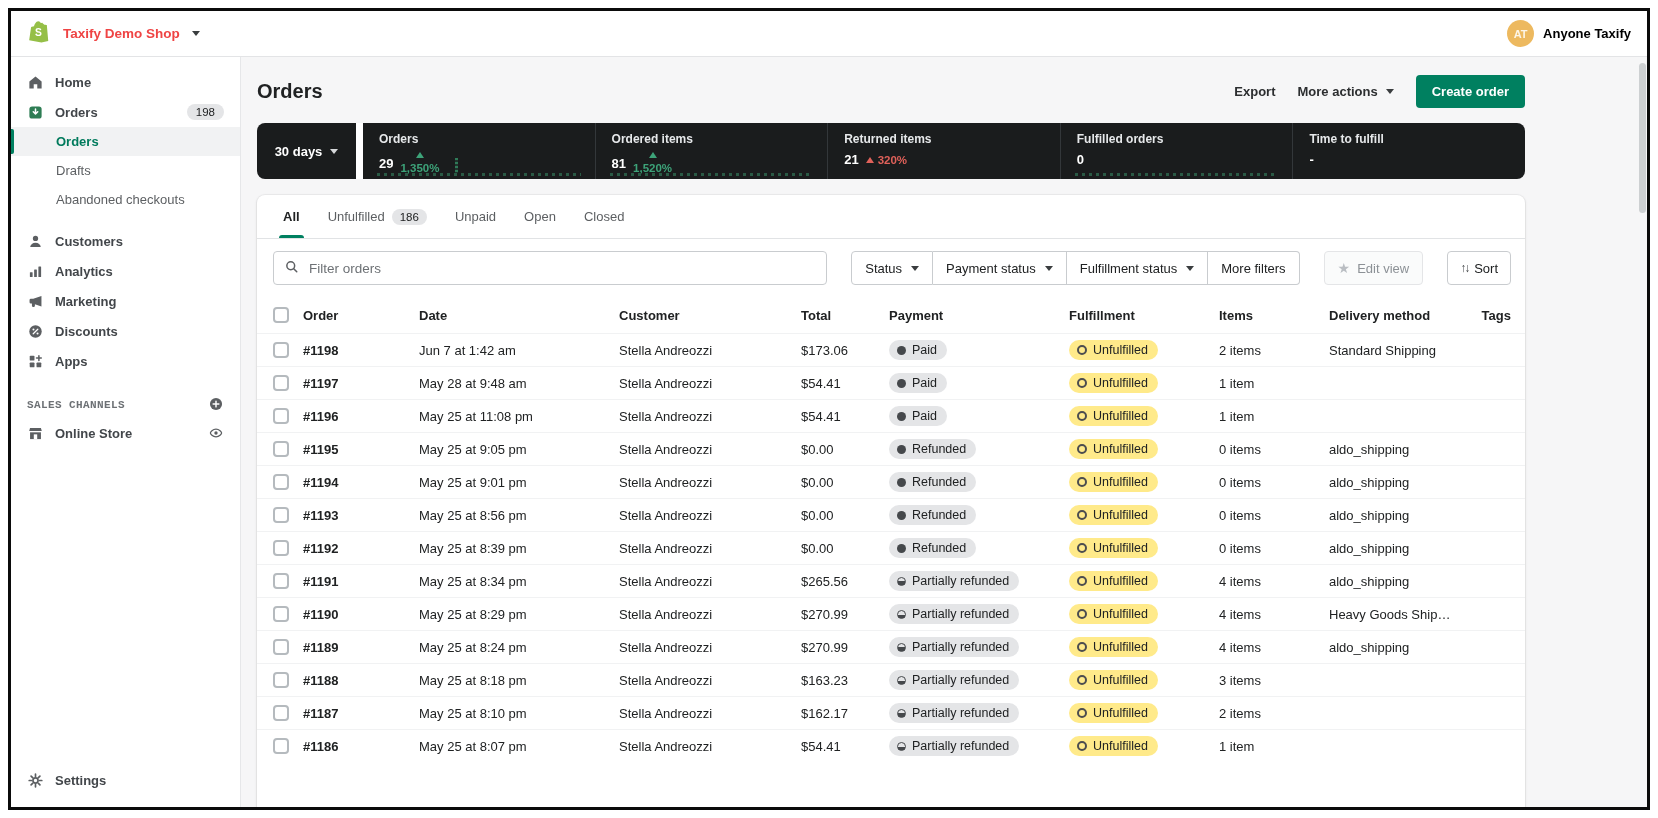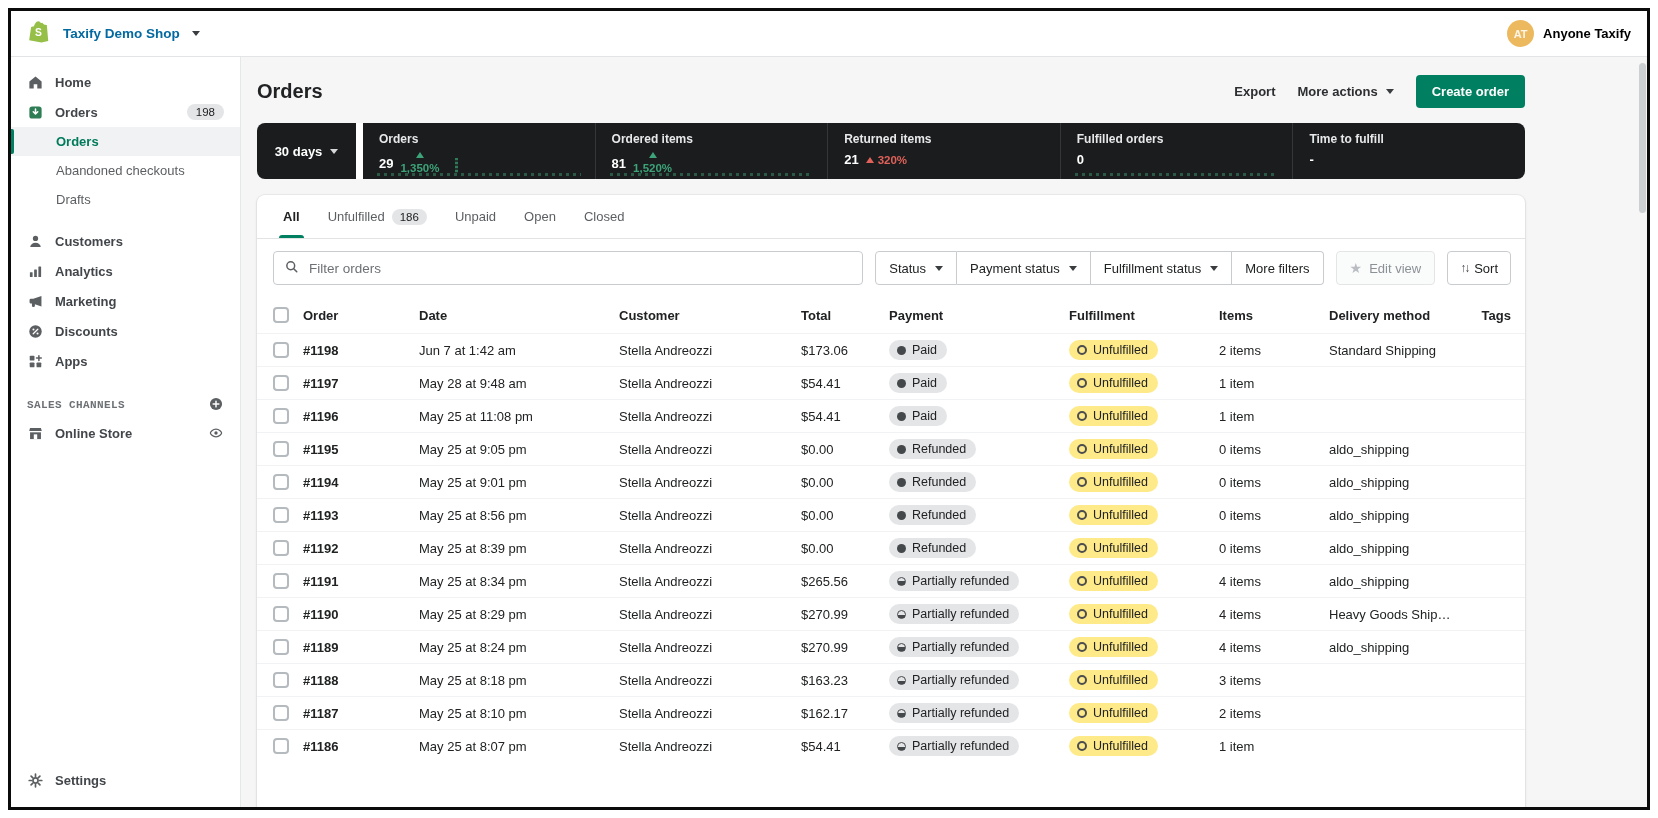--- a/index.html
+++ b/index.html
@@ -12,21 +12,21 @@
   .frame {
     position:absolute; inset:8px; border:3px solid #0b0b0b; background:#fff;
     display:flex; flex-direction:column; overflow:hidden;
   }
   
   .topbar {
     height:46px; min-height:46px; background:#fff; border-bottom:1px solid #e3e4e6;
     display:flex; align-items:center; position:relative; z-index:5;
   }
   .brand { width:230px; display:flex; align-items:center; gap:10px; padding-left:16px; }
-  .shop-name { font-size:13.5px; font-weight:bold; color:#0369a1; }
+  .shop-name { font-size:13.5px; font-weight:bold; color:#ef4444; }
   .caret {
     display:inline-block; width:0; height:0; border-left:4px solid transparent;
     border-right:4px solid transparent; border-top:5px solid #5c5f62; margin-left:2px;
   }
   .caret.dark { border-top-color:#3a3d3f; }
   .caret.light { border-top-color:#d6d8da; }
   .topbar-search {
     position:absolute; left:482px; top:8px; width:488px; height:30px;
     background:#f1f2f3; border:1px solid #e9eaec; border-radius:6px;
     display:flex; align-items:center; gap:8px; padding:0 10px;
@@ -130,21 +130,21 @@
     padding:0 14px; height:100%; display:flex; align-items:center; gap:7px;
     font-size:13px; font-weight:500; color:#5c5f62; cursor:pointer; position:relative;
   }
   .tab.active { color:#202223; font-weight:600; }
   .tab.active::after {
     content:""; position:absolute; left:10px; right:10px; bottom:0; height:3px;
     background:#008060; border-radius:3px 3px 0 0;
   }
   .tab-badge { background:#e4e5e7; border-radius:10px; padding:2px 8px; font-size:11.5px; color:#202223; }
 
-  .filter-row { display:flex; padding:12px 14px 12px 16px; gap:12px; }
+  .filter-row { display:flex; padding:12px 14px 12px 16px; gap:24px; }
   .filter-input {
     flex:1; height:34px; border:1px solid #c9cccf; border-radius:4px;
     display:flex; align-items:center; gap:8px; padding:0 10px; background:#fff;
   }
   .seg-group { display:flex; }
   .seg-btn {
     height:34px; padding:0 13px; display:flex; align-items:center; gap:7px;
     font-size:13px; font-weight:500; color:#202223; background:#fff;
     border:1px solid #c9cccf; border-left-width:0; cursor:pointer; white-space:nowrap;
   }
@@ -237,24 +237,24 @@
         </span>
         <span>Orders</span>
         <span class="nav-badge">198</span>
       </div>
 
       <div class="nav-sub-item active">
         <span class="active-bar"></span>
         <span>Orders</span>
       </div>
       <div class="nav-sub-item">
+        <span>Drafts</span>
+      </div>
+      <div class="nav-sub-item">
         <span>Abandoned checkouts</span>
-      </div>
-      <div class="nav-sub-item">
-        <span>Drafts</span>
       </div>
 
       <div class="nav-gap"></div>
 
 
       <div class="nav-item">
         <span class="icn">
           <svg width="17" height="17" viewBox="0 0 20 20">
               <circle class="g" cx="10" cy="6.4" r="3.1"></circle>
               <path class="g" d="M3.8 16.6c.3-3.2 2.9-5.2 6.2-5.2s5.9 2 6.2 5.2z"></path>

